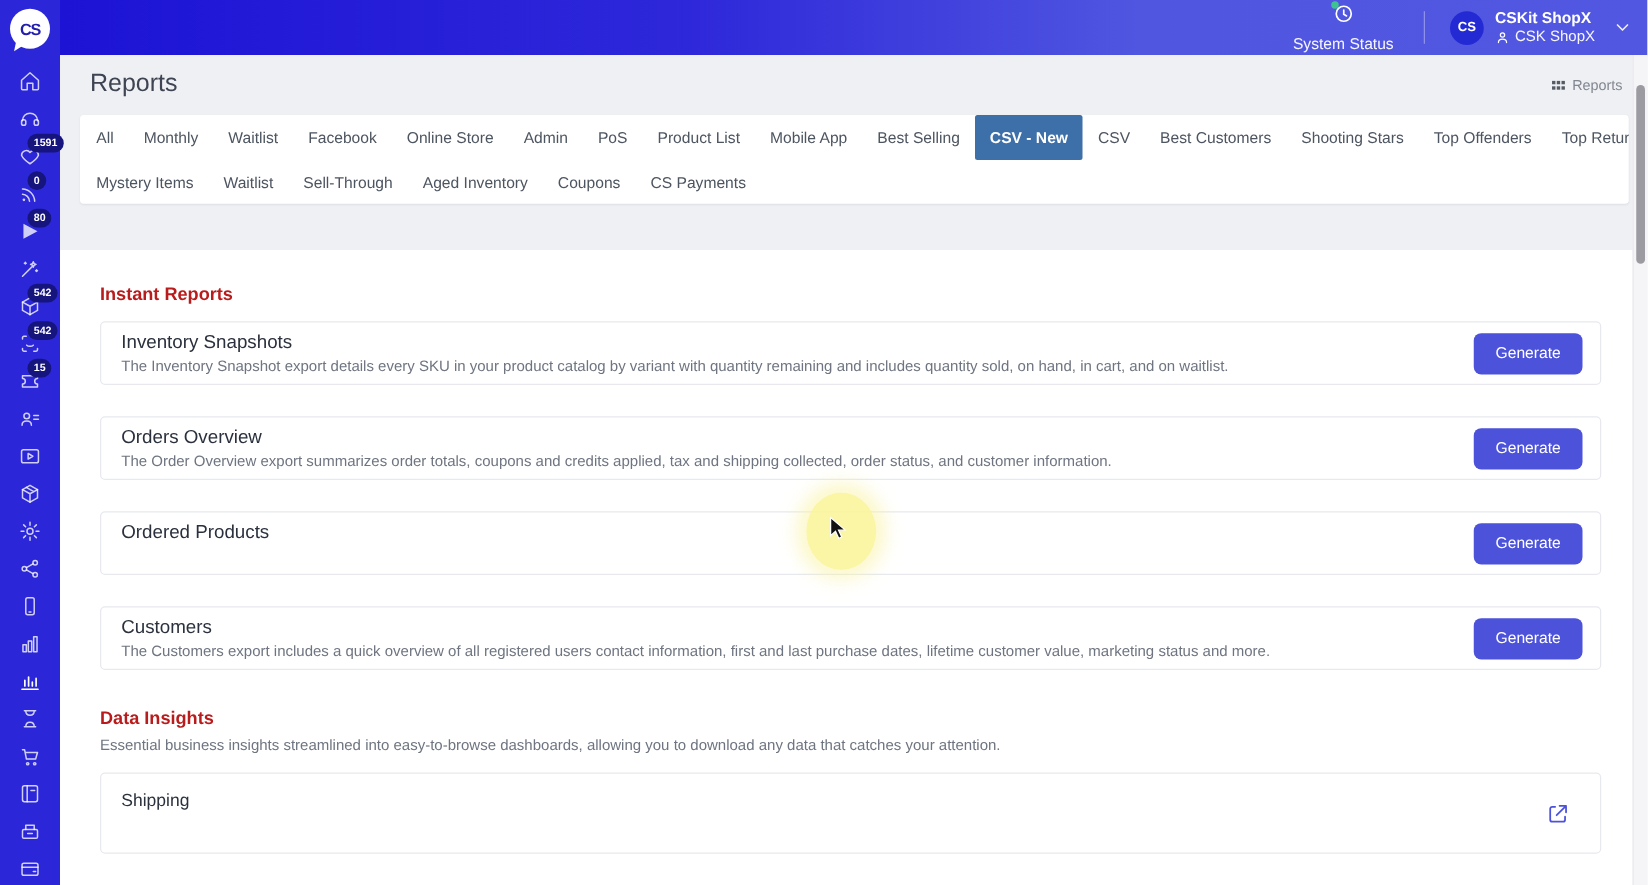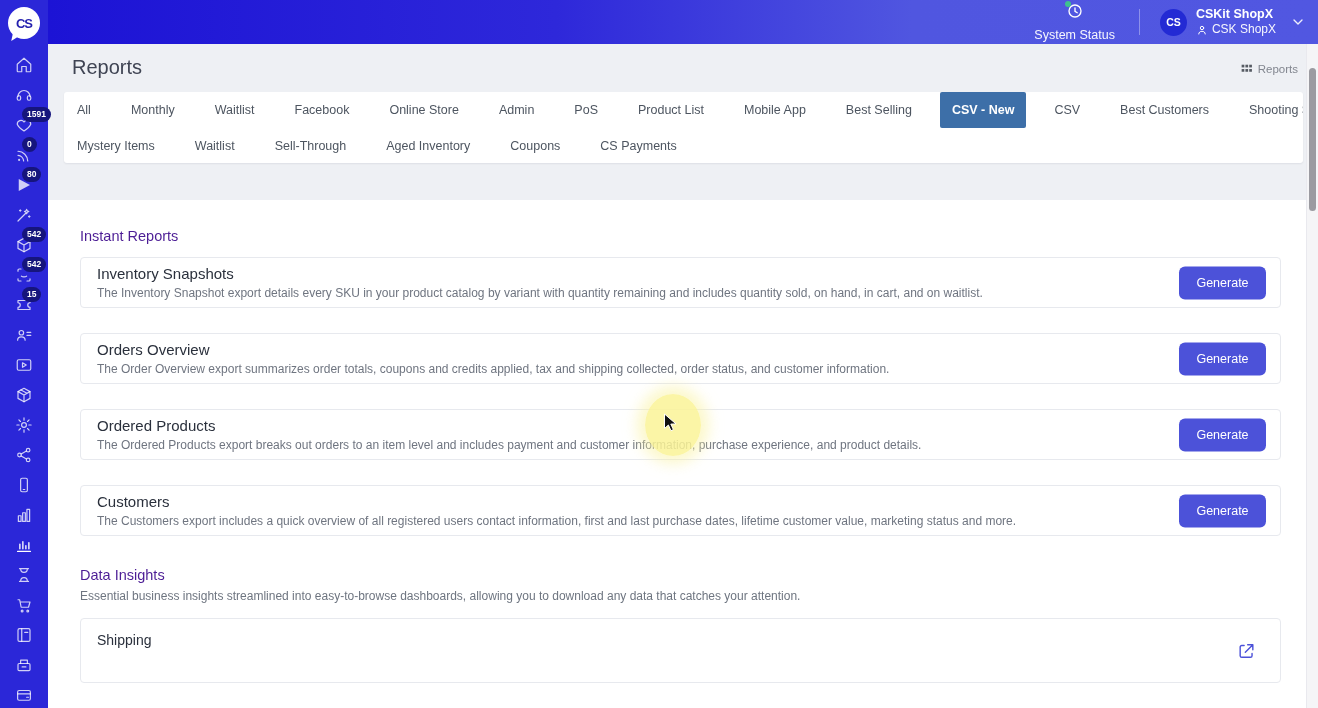--- a/index.html
+++ b/index.html
@@ -68,35 +68,35 @@
     font-size:11.5px; color:#82868f;
   }
   .breadcrumb svg { color:#565b63; }
 
   
   .tabs-card {
     position:absolute; left:64px; top:92px; width:1239px; height:71px;
     background:#fff; border-radius:3px; box-shadow:0 1px 2px rgba(20,20,40,0.07);
     overflow:hidden;
   }
-  .tab-row { display:flex; align-items:stretch; padding-left:1px;gap:16px; }
+  .tab-row { display:flex; align-items:stretch; padding-left:1px; }
   .tab-row.r1 { height:36px; }
   .tab-row.r2 { height:35px; }
   .tab {
     display:flex; align-items:center; padding:0 12px;
     font-size:12.5px; color:#4d5560; cursor:pointer; white-space:nowrap;
   }
   .tab.active { background:#3d6fa8; color:#fff; font-weight:bold; border-radius:2px; }
 
   
   .main-panel {
     position:absolute; left:48px; top:200px; right:0; bottom:0;
     background:#fff; padding:28px 37px 0 32px; overflow:hidden;
   }
-  .section-title { font-size:14.5px; font-weight:normal; color:#4c1d95; }
+  .section-title { font-size:14.5px; font-weight:bold; color:#b91c1c; }
   .section-sub { font-size:12px; color:#6e7580; margin-top:6px; }
   .cards { display:flex; flex-direction:column; gap:25px; margin-top:13px; }
   .report-card {
     position:relative; background:#fff; border:1px solid #e7e9ee; border-radius:4px;
     padding:7px 16px; height:51px;
   }
   .card-title { font-size:15px; color:#2a303c; }
   .card-desc { font-size:12px; color:#6f7580; margin-top:4px; }
   .generate-btn {
     position:absolute; right:14px; top:50%; transform:translateY(-50%);
@@ -403,21 +403,20 @@
         <div class="card-desc">The Inventory Snapshot export details every SKU in your product catalog by variant with quantity remaining and includes quantity sold, on hand, in cart, and on waitlist.</div>
         <button class="generate-btn">Generate</button>
       </div>
       <div class="report-card">
         <div class="card-title">Orders Overview</div>
         <div class="card-desc">The Order Overview export summarizes order totals, coupons and credits applied, tax and shipping collected, order status, and customer information.</div>
         <button class="generate-btn">Generate</button>
       </div>
       <div class="report-card">
         <div class="card-title">Ordered Products</div>
-        <div class="card-desc">The Ordered Products export breaks out orders to an item level and includes payment and customer information, purchase experience, and product details.</div>
         <button class="generate-btn">Generate</button>
       </div>
       <div class="report-card">
         <div class="card-title">Customers</div>
         <div class="card-desc">The Customers export includes a quick overview of all registered users contact information, first and last purchase dates, lifetime customer value, marketing status and more.</div>
         <button class="generate-btn">Generate</button>
       </div>
   </div>
 
   <h2 class="section-title insights-head">Data Insights</h2>

